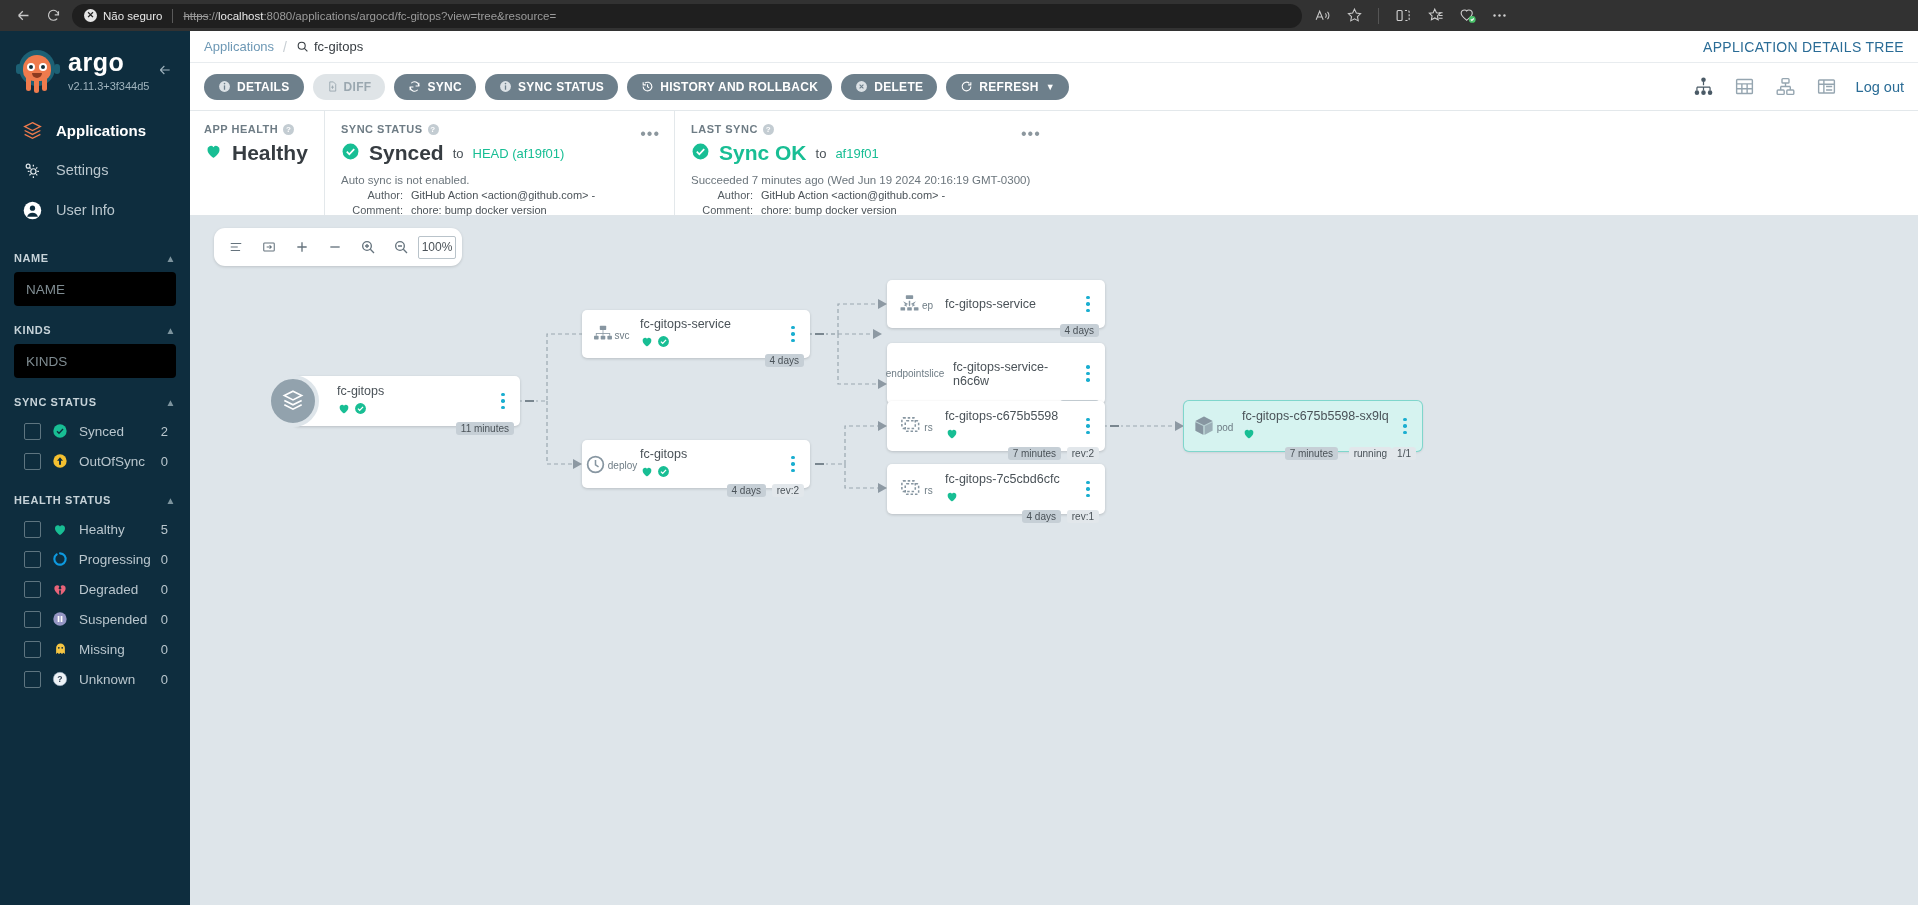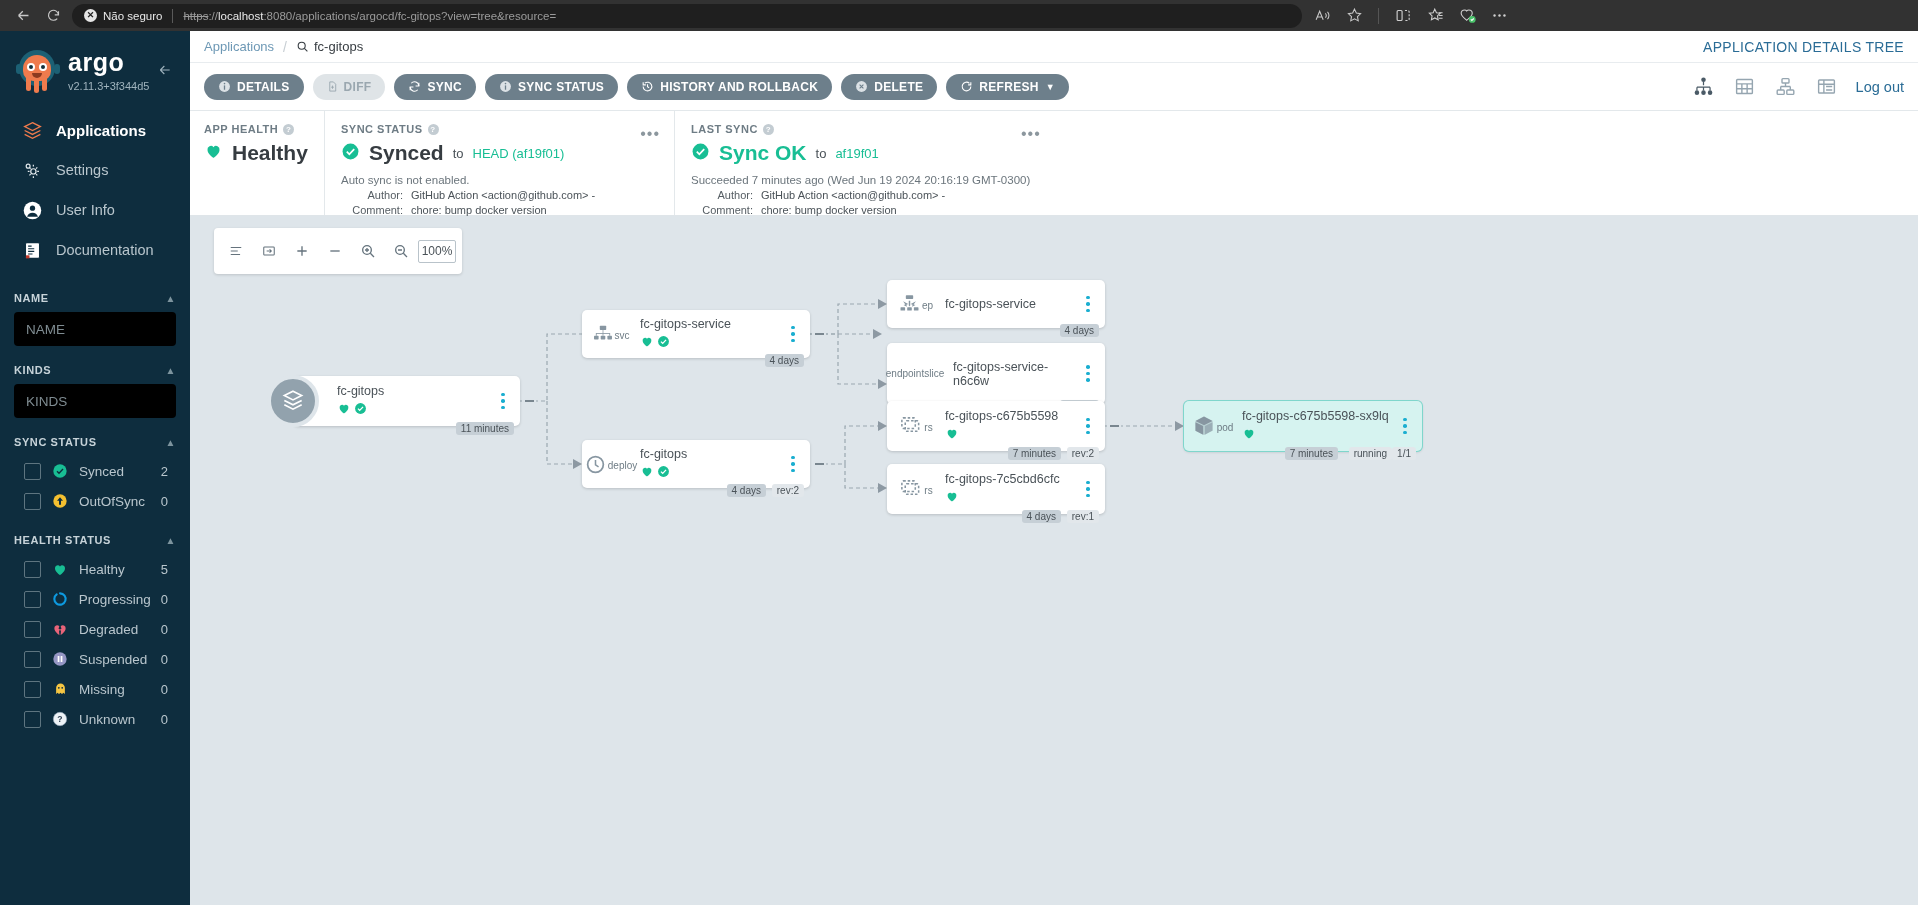--- a/index.html
+++ b/index.html
@@ -106,22 +106,22 @@
   .s-rev { font-size:13px; color:#18be94; }
   .s-sub { font-size:11.5px; color:#6b757c; margin-top:9px; }
   .s-kv { font-size:11px; color:#4a5258; margin-top:3px; display:flex; }
   .s-kv .k { width:62px; text-align:right; color:#555d63; flex:0 0 62px; }
   .s-kv .v { margin-left:8px; }
   .dots3 { position:absolute; right:14px; top:14px; color:#8c979e; font-size:16px;
     letter-spacing:1px; cursor:pointer; }
 
   
   .graph { flex:1; position:relative; background:#dee5ea; overflow:hidden; }
-  .zoom-panel { position:absolute; left:24px; top:12px; background:#fff; border-radius:4px;
-    box-shadow:0 1px 3px rgba(0,0,0,.15); height:46px; display:flex; align-items:center;
+  .zoom-panel { position:absolute; left:24px; top:12px; background:#fff; border-radius:11px;
+    box-shadow:0 1px 3px rgba(0,0,0,.15); height:38px; display:flex; align-items:center;
     padding:0 6px; gap:2px; }
   .zp-btn { width:31px; height:30px; display:flex; align-items:center; justify-content:center;
     color:#65737d; cursor:pointer; }
   .zp-input { width:38px; height:23px; border:1px solid #b9c3ca; border-radius:2px;
     font-size:12px; text-align:center; color:#4a5258; font-family:inherit; background:#fff; }
 
   
   .node { position:absolute; background:#fff; border-radius:5px; box-shadow:0 1px 3px rgba(0,0,0,.17);
     display:flex; align-items:center; }
   .node.app { border-radius:5px; }
@@ -264,30 +264,20 @@
       <div class="nav-item">
         <span class="nav-ico">
           <svg width="21" height="21" viewBox="0 0 24 24">
               <circle cx="12" cy="12" r="10" fill="#fff"></circle>
               <circle cx="12" cy="9.3" r="3" fill="#0e2d3e"></circle>
               <path d="M5.8 19a6.5 6.5 0 0112.4 0z" fill="#0e2d3e"></path>
             </svg>
         </span>
         <span class="label">User Info</span>
       </div>
-      <div class="nav-item">
-        <span class="nav-ico">
-          <svg width="21" height="21" viewBox="0 0 24 24">
-              <rect x="4" y="3" width="16" height="18" rx="1.5" fill="#fff" stroke="#0e2d3e" stroke-width="1.2"></rect>
-              <path d="M7 7h4M7 10h7M7 13h7M7 16h5" stroke="#0e2d3e" stroke-width="1.2"></path>
-              <rect x="4.5" y="17.5" width="4" height="3.5" fill="#c0392b"></rect>
-            </svg>
-        </span>
-        <span class="label">Documentation</span>
-      </div>
     </div>
 
     <div class="filters">
       <div class="f-head">
         <span>NAME</span>
         <span class="chev">▲</span>
       </div>
       <input class="f-input" placeholder="NAME" style="">
 
       <div class="f-head">

